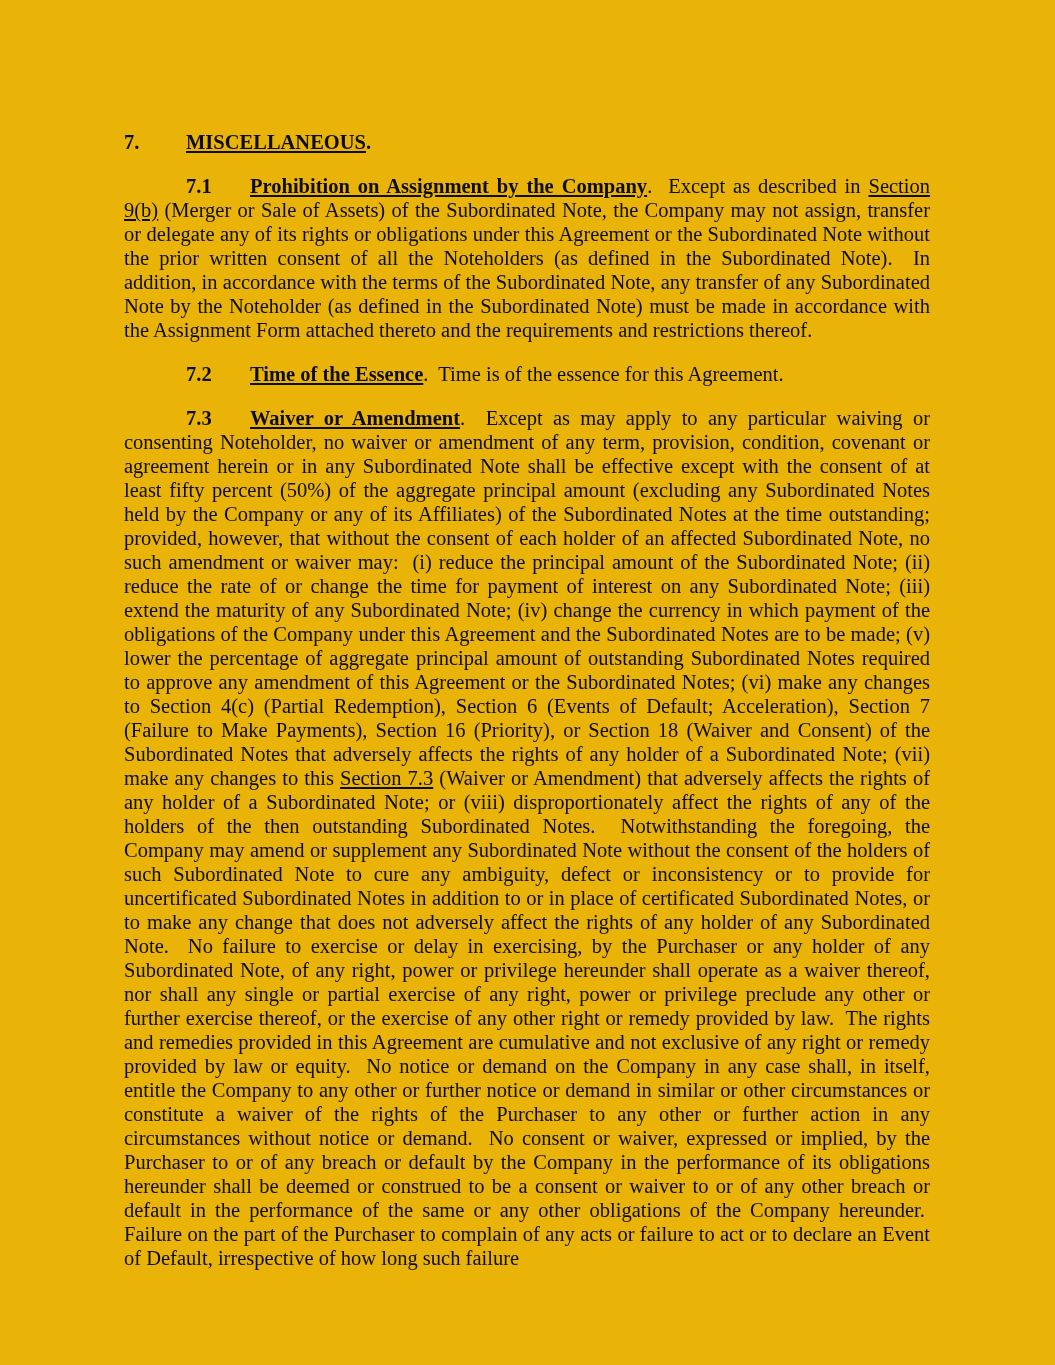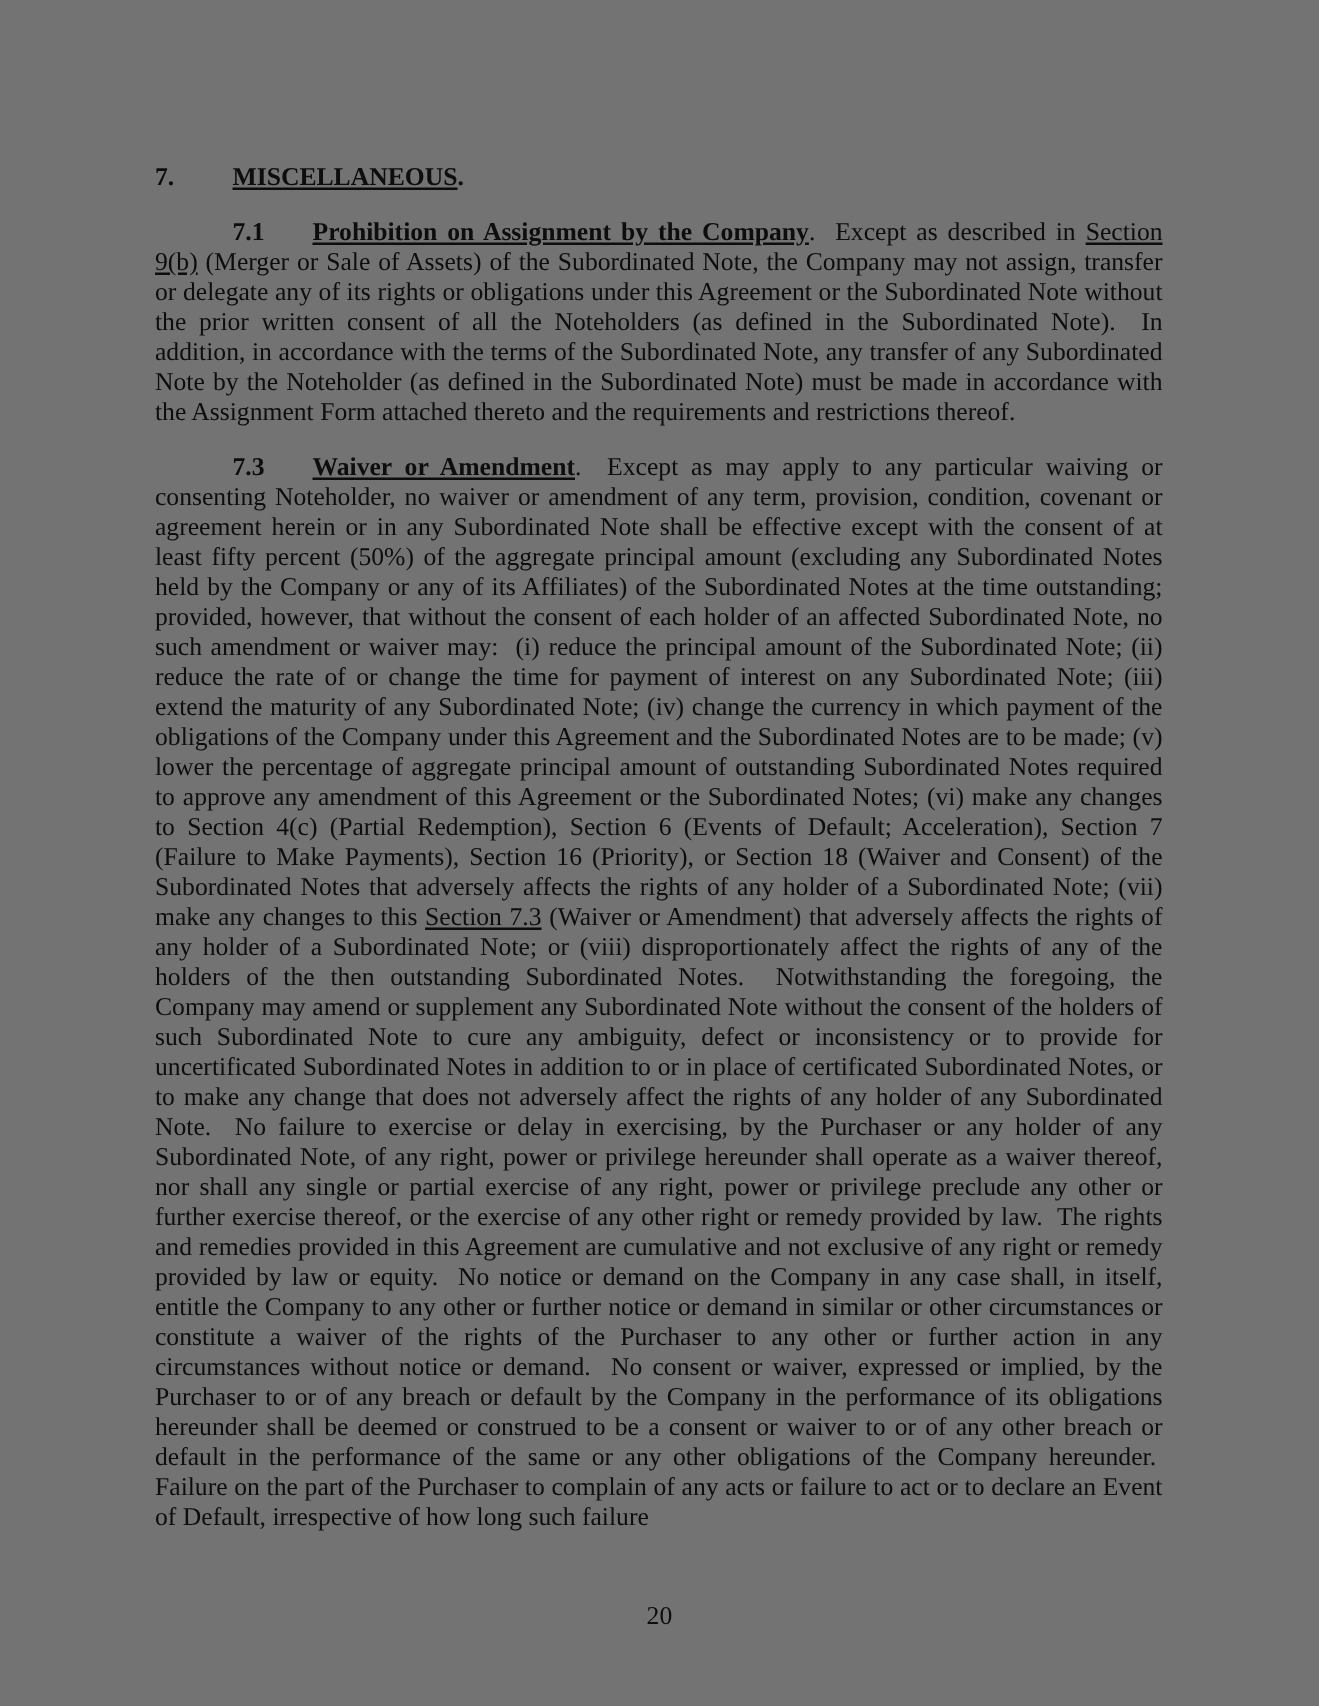--- a/index.html
+++ b/index.html
@@ -1,20 +1,20 @@
 <!DOCTYPE html>
 <html><head>
 <meta charset="utf-8">
 <style>
   html, body { margin: 0; padding: 0; background: #ffffff; }
   .doc-page {
     position: relative;
     width: 1055px;
     height: 1365px;
-    background: #737373;
+    background: #eab308;
     font-family: "Liberation Serif", "DejaVu Serif", serif;
     font-size: 20.5px;
     line-height: 24px;
     color: #0d0d0d;
     overflow: hidden;
   }
   .doc-content {
     position: absolute;
     left: 124px;
     top: 130px;
@@ -36,16 +36,16 @@
     text-align: center;
   }
 </style>
 </head>
 <body>
 
 <div class="doc-page">
   <div class="doc-content">
     <p class="heading-para"><span class="run-b run-tab" style="width: 62px;">7.</span><span class="run-b run-u">MISCELLANEOUS</span><span class="run-b">.</span></p>
     <p class="body-para"><span class="run-b run-tab" style="width: 64px;">7.1</span><span class="run-b run-u">Prohibition on Assignment by the Company</span><span>.&nbsp; Except as described in </span><span class="run-u">Section 9(b)</span><span> (Merger or Sale of Assets) of the Subordinated Note, the Company may not assign, transfer or delegate any of its rights or obligations under this Agreement or the Subordinated Note without the prior written consent of all the Noteholders (as defined in the Subordinated Note).&nbsp; In addition, in accordance with the terms of the Subordinated Note, any transfer of any Subordinated Note by the Noteholder (as defined in the Subordinated Note) must be made in accordance with the Assignment Form attached thereto and the requirements and restrictions thereof.</span></p>
+    <p class="body-para"><span class="run-b run-tab" style="width: 64px;">7.2</span><span class="run-b run-u">Time of the Essence</span><span>.&nbsp; Time is of the essence for this Agreement.</span></p>
     <p class="body-para"><span class="run-b run-tab" style="width: 64px;">7.3</span><span class="run-b run-u">Waiver or Amendment</span><span>.&nbsp; Except as may apply to any particular waiving or consenting Noteholder, no waiver or amendment of any term, provision, condition, covenant or agreement herein or in any Subordinated Note shall be effective except with the consent of at least fifty percent (50%) of the aggregate principal amount (excluding any Subordinated Notes held by the Company or any of its Affiliates) of the Subordinated Notes at the time outstanding; </span><span class="run-i">provided</span><span>, </span><span class="run-i">however</span><span>, that without the consent of each holder of an affected Subordinated Note, no such amendment or waiver may:&nbsp; (i) reduce the principal amount of the Subordinated Note; (ii) reduce the rate of or change the time for payment of interest on any Subordinated Note; (iii) extend the maturity of any Subordinated Note; (iv) change the currency in which payment of the obligations of the Company under this Agreement and the Subordinated Notes are to be made; (v) lower the percentage of aggregate principal amount of outstanding Subordinated Notes required to approve any amendment of this Agreement or the Subordinated Notes; (vi) make any changes to Section 4(c) (Partial Redemption), Section 6 (Events of Default; Acceleration), Section 7 (Failure to Make Payments), Section 16 (Priority), or Section 18 (Waiver and Consent) of the Subordinated Notes that adversely affects the rights of any holder of a Subordinated Note; (vii) make any changes to this </span><span class="run-u">Section 7.3</span><span> (Waiver or Amendment) that adversely affects the rights of any holder of a Subordinated Note; or (viii) disproportionately affect the rights of any of the holders of the then outstanding Subordinated Notes.&nbsp; Notwithstanding the foregoing, the Company may amend or supplement any Subordinated Note without the consent of the holders of such Subordinated Note to cure any ambiguity, defect or inconsistency or to provide for uncertificated Subordinated Notes in addition to or in place of certificated Subordinated Notes, or to make any change that does not adversely affect the rights of any holder of any Subordinated Note.&nbsp; No failure to exercise or delay in exercising, by the Purchaser or any holder of any Subordinated Note, of any right, power or privilege hereunder shall operate as a waiver thereof, nor shall any single or partial exercise of any right, power or privilege preclude any other or further exercise thereof, or the exercise of any other right or remedy provided by law.&nbsp; The rights and remedies provided in this Agreement are cumulative and not exclusive of any right or remedy provided by law or equity.&nbsp; No notice or demand on the Company in any case shall, in itself, entitle the Company to any other or further notice or demand in similar or other circumstances or constitute a waiver of the rights of the Purchaser to any other or further action in any circumstances without notice or demand.&nbsp; No consent or waiver, expressed or implied, by the Purchaser to or of any breach or default by the Company in the performance of its obligations hereunder shall be deemed or construed to be a consent or waiver to or of any other breach or default in the performance of the same or any other obligations of the Company hereunder.&nbsp; Failure on the part of the Purchaser to complain of any acts or failure to act or to declare an Event of Default, irrespective of how long such failure</span></p>
   </div>
-  <div class="page-footer">20</div>
 </div>
 
 </body></html>

